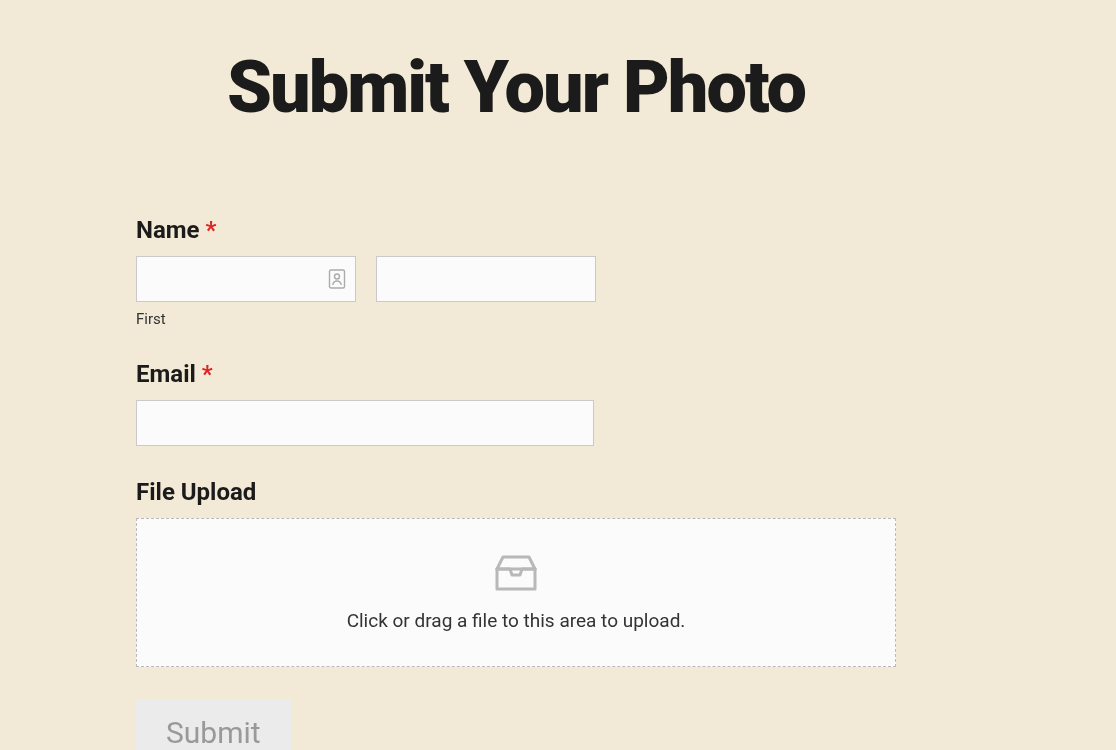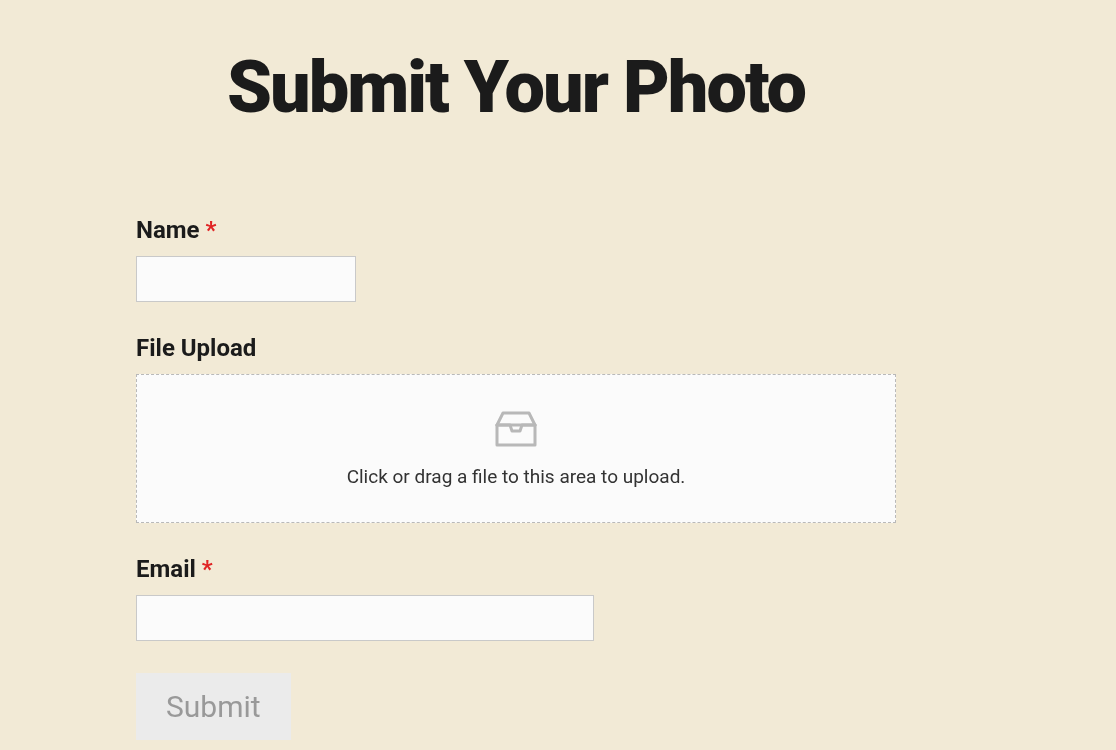--- a/index.html
+++ b/index.html
@@ -130,43 +130,56 @@
 
     <h1 class="page-title">Submit Your Photo</h1>
 
     <div class="field-group">
       <label class="field-label">
         <span>Name</span>
         <span class="required">*</span>
       </label>
       <div class="name-row">
         <div class="name-col">
+          <div class="input-wrap">
+            <input type="text" class="text-input" value="" style="">
+            <span class="contact-icon">
+              <svg viewBox="0 0 18 22" width="18" height="22">
+                <rect x="1.5" y="2" width="15" height="18" rx="1.5" fill="none" stroke="#6b6b6b" stroke-width="1.4"></rect>
+                <circle cx="9" cy="8.5" r="2.5" fill="none" stroke="#6b6b6b" stroke-width="1.4"></circle>
+                <path d="M4.8 17 C5.2 14 7 13 9 13 C11 13 12.8 14 13.2 17" fill="none" stroke="#6b6b6b" stroke-width="1.4"></path>
+              </svg>
+            </span>
+          </div>
+          <div class="sublabel">First</div>
+        </div>
+        <div class="name-col">
           <input type="text" class="text-input" value="" style="">
         </div>
       </div>
+    </div>
+
+    <div class="field-group">
+      <label class="field-label">
+        <span>Email</span>
+        <span class="required">*</span>
+      </label>
+      <input type="email" class="email-input" value="" style="">
     </div>
 
     <div class="field-group">
       <label class="field-label">File Upload</label>
       <div class="upload-zone">
         <svg class="upload-icon" width="46" height="40" viewBox="0 0 46 40">
           <path d="M4 16 L10 4 L36 4 L42 16" fill="none" stroke="#b8b8b8" stroke-width="3" stroke-linejoin="round" stroke-linecap="round"></path>
           <path d="M4 16 L4 36 L42 36 L42 16 Z" fill="none" stroke="#b8b8b8" stroke-width="3" stroke-linejoin="round"></path>
           <path d="M4 16 L17 16 L19 22 L27 22 L29 16 L42 16" fill="none" stroke="#b8b8b8" stroke-width="3" stroke-linejoin="round" stroke-linecap="round"></path>
         </svg>
         <div class="upload-text">Click or drag a file to this area to upload.</div>
       </div>
     </div>
 
-    <div class="field-group">
-      <label class="field-label">
-        <span>Email</span>
-        <span class="required">*</span>
-      </label>
-      <input type="email" class="email-input" value="" style="">
-    </div>
-
     <div class="submit-row">
       <button class="submit-btn">Submit</button>
     </div>
 
   </div>
 </div>
 
 </body></html>

